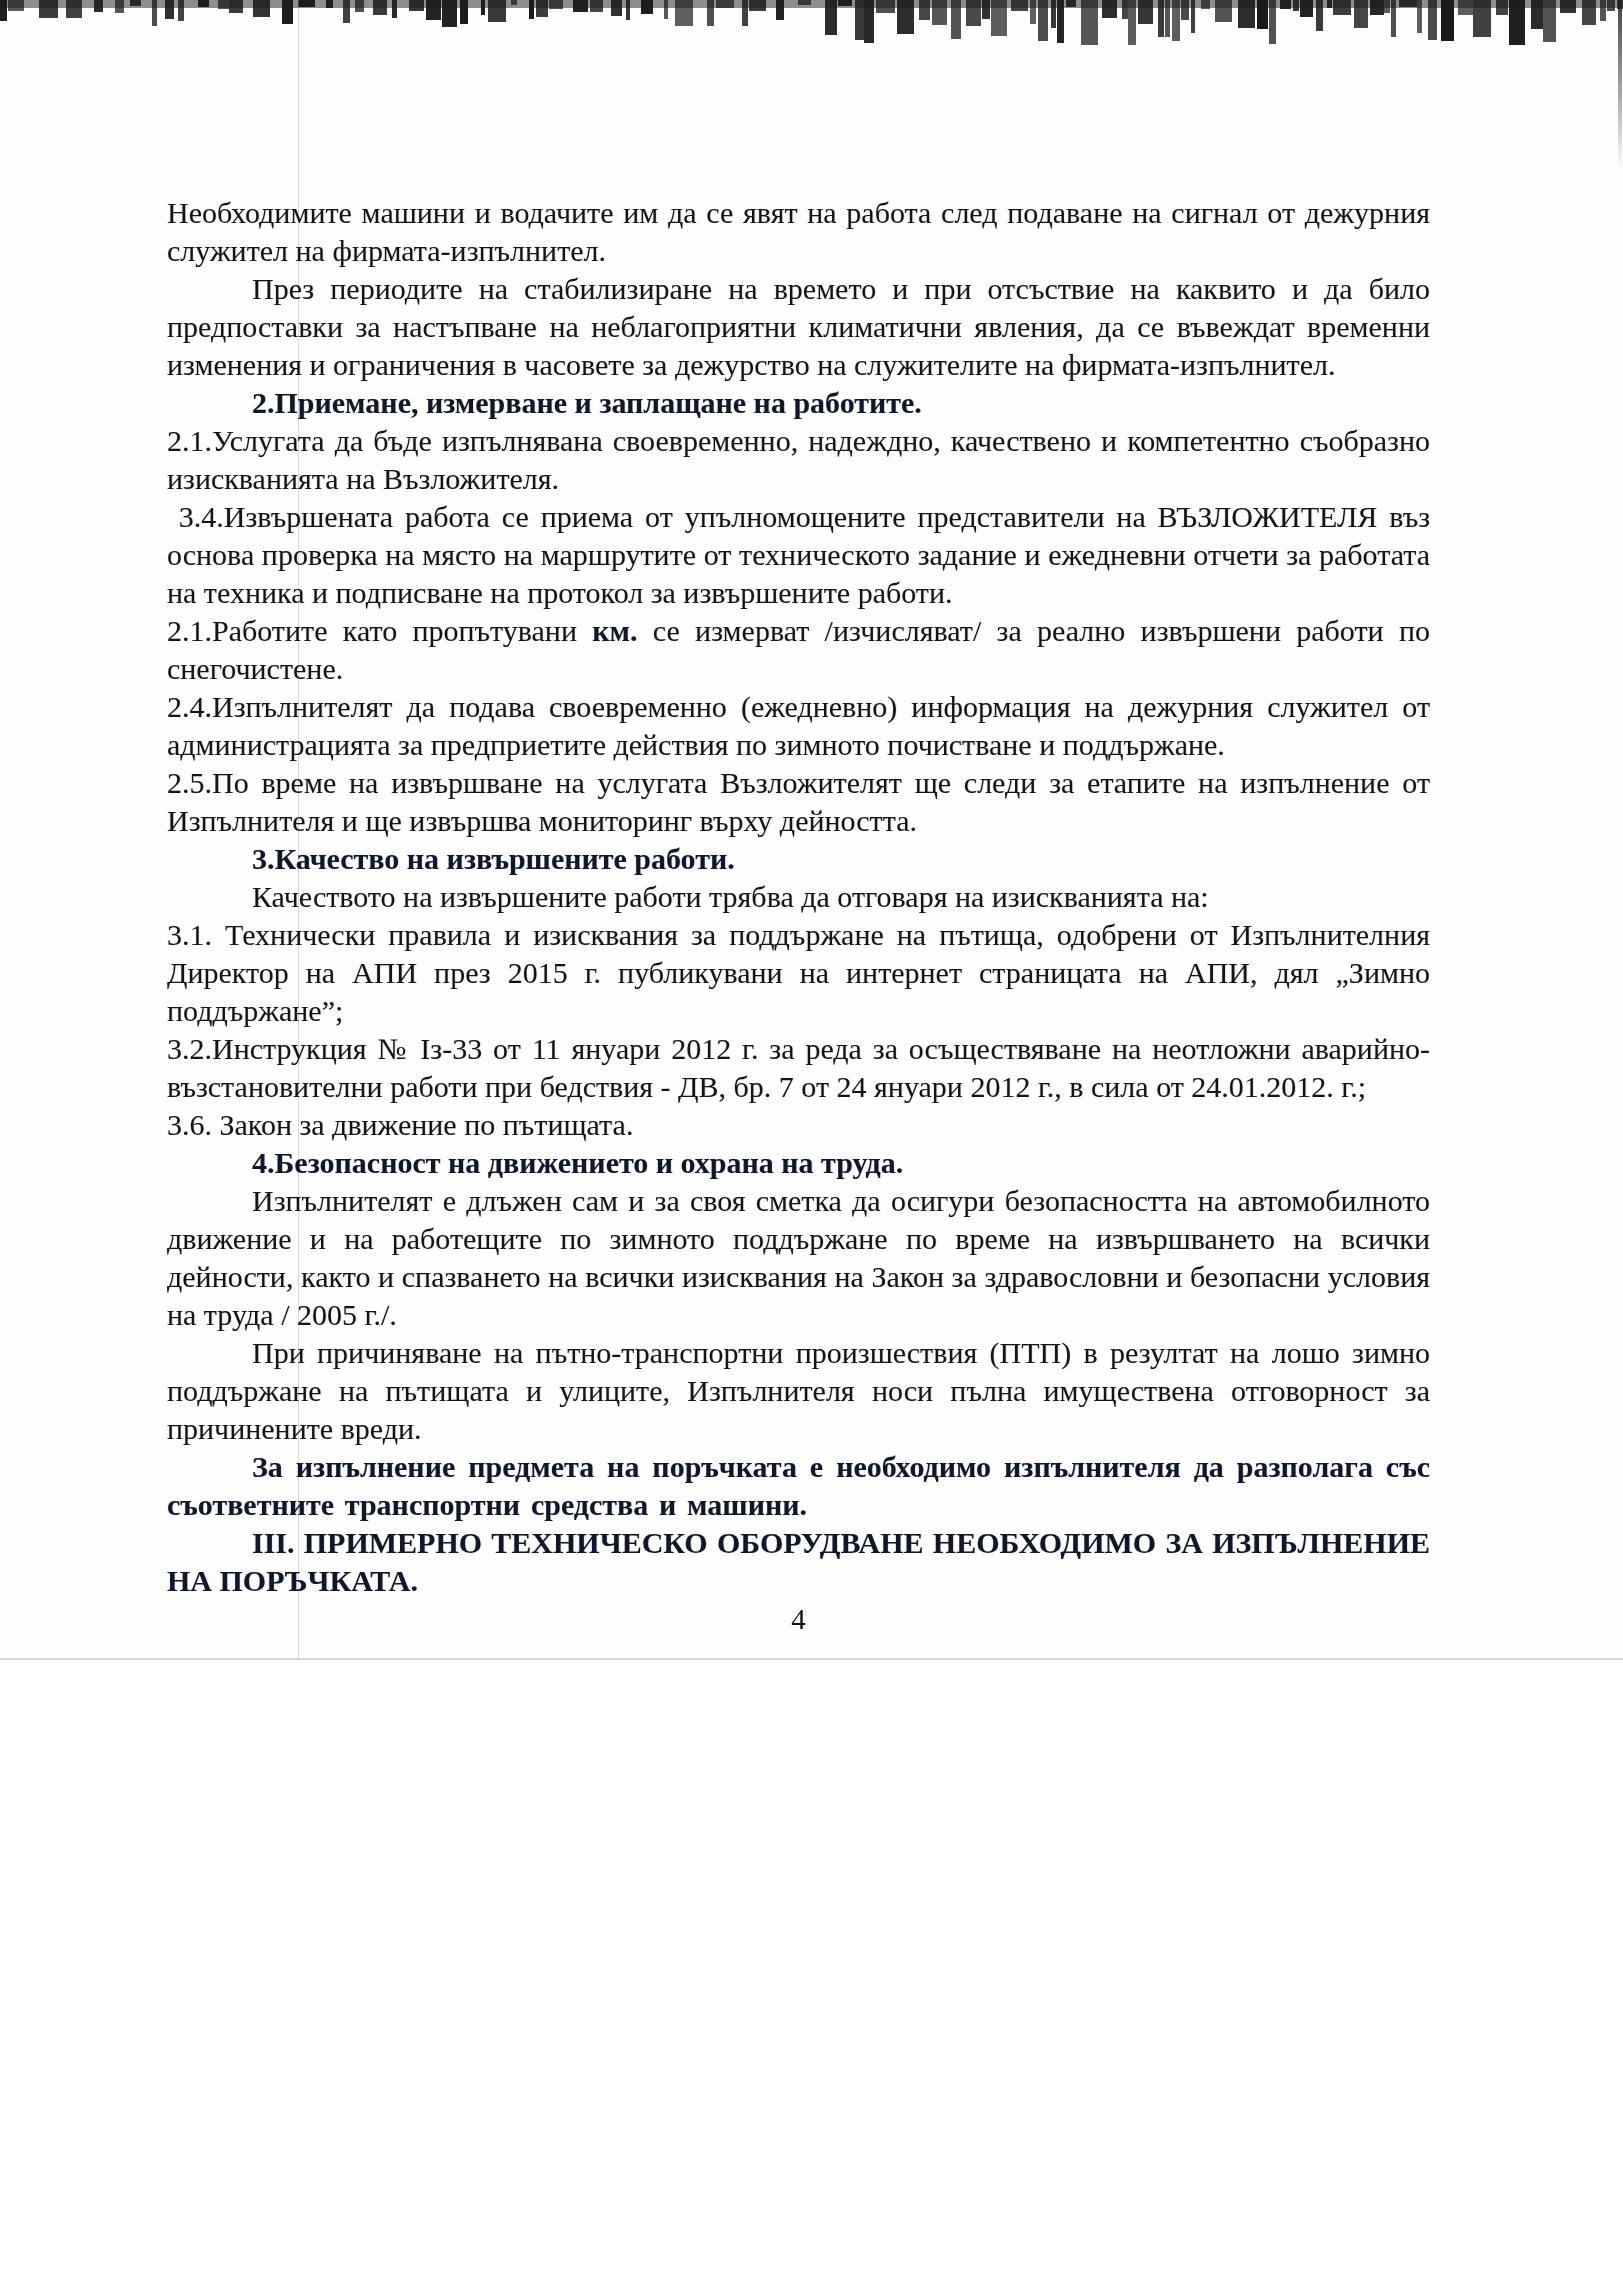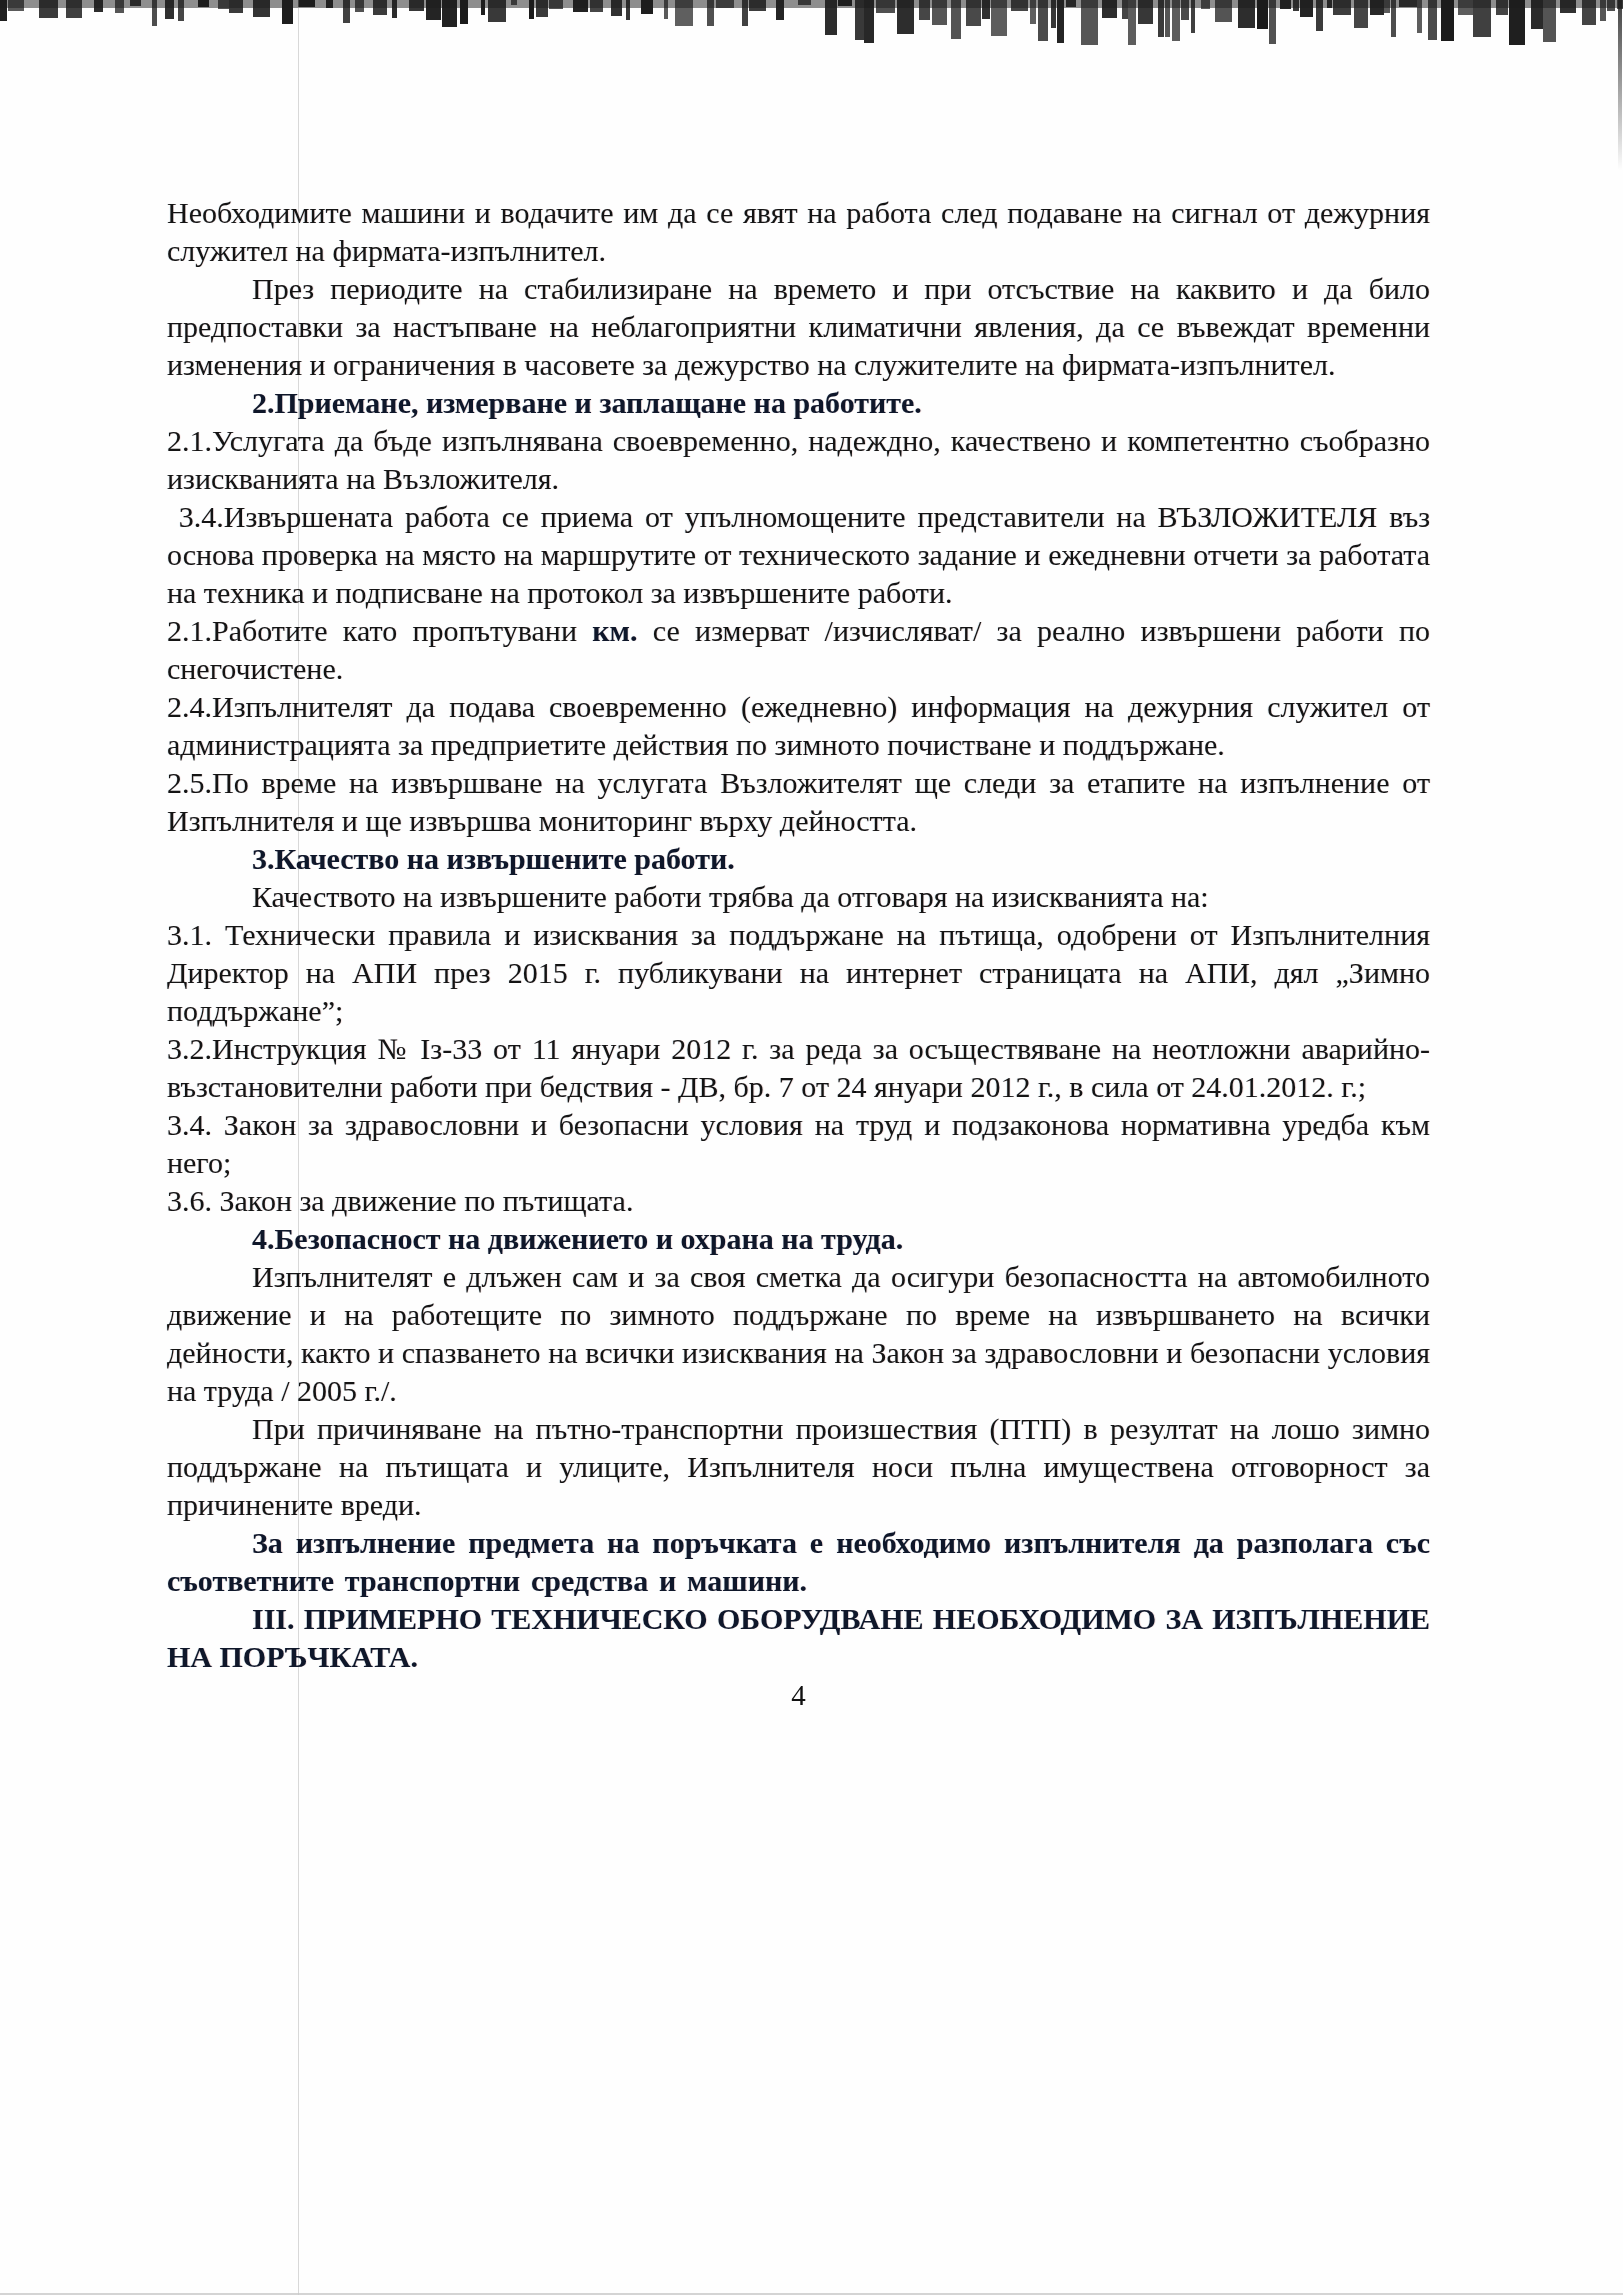--- a/index.html
+++ b/index.html
@@ -1,19 +1,19 @@
 <!DOCTYPE html>
 <html style="font-size:10.5px"><head>
 <meta charset="utf-8">
 <style>
   html, body { margin: 0; padding: 0; background: #ffffff; }
   .page {
     position: relative;
     width: 1623px;
-    height: 2295px;
+    height: 1660px;
     background: #fefefe;
     overflow: hidden;
     font-family: "Liberation Serif", serif;
   }
   
   .noise {
     position: absolute;
     top: 0; left: 0;
     width: 1623px; height: 65px;
     overflow: hidden;
@@ -196,21 +196,20 @@
     <p>2.1.Услугата да бъде изпълнявана своевременно, надеждно, качествено и компетентно съобразно изискванията на Възложителя.</p>
     <p class="p22">3.4.Извършената работа се приема от упълномощените представители на ВЪЗЛОЖИТЕЛЯ въз основа проверка на място на маршрутите от техническото задание и ежедневни отчети за работата на техника и подписване на протокол за извършените работи.</p>
     <p class="p23"><span>2.1.Работите като пропътувани </span><span class="h">км.</span><span> се измерват /изчисляват/ за реално извършени работи по снегочистене.</span></p>
     <p>2.4.Изпълнителят да подава своевременно (ежедневно) информация на дежурния служител от администрацията за предприетите действия по зимното почистване и поддържане.</p>
     <p>2.5.По време на извършване на услугата Възложителят ще следи за етапите на изпълнение от Изпълнителя  и ще извършва мониторинг върху дейността.</p>
 
     <p class="h ind gap1">3.Качество на извършените работи.</p>
     <p class="ind">Качеството на извършените работи трябва да отговаря на изискванията на:</p>
     <p>3.1. Технически правила и изисквания за поддържане на пътища, одобрени от Изпълнителния Директор на АПИ през 2015 г. публикувани на интернет страницата на АПИ, дял „Зимно поддържане”;</p>
     <p>3.2.Инструкция № Iз-33 от 11 януари 2012 г. за реда за осъществяване на неотложни аварийно-възстановителни работи при бедствия - ДВ, бр. 7 от 24 януари 2012 г., в сила от 24.01.2012. г.;</p>
-    <p>3.4. Закон за здравословни и безопасни условия на труд и подзаконова нормативна уредба към него;</p>
     <p>3.6. Закон за движение по пътищата.</p>
 
     <p class="h ind gap1">4.Безопасност на движението и охрана на труда.</p>
     <p class="ind">Изпълнителят е длъжен сам и за своя сметка да осигури безопасността на автомобилното движение и на работещите по зимното поддържане по време на извършването на всички дейности, както и спазването на всички изисквания на Закон за здравословни и безопасни условия на труда / 2005 г./.</p>
     <p class="ind">При причиняване на пътно-транспортни произшествия (ПТП) в резултат на лошо зимно поддържане на пътищата и улиците, Изпълнителя носи пълна имуществена отговорност за причинените вреди.</p>
 
     <p class="h ind wsp">За изпълнение предмета на поръчката е необходимо изпълнителя да разполага със съответните транспортни средства и машини.</p>
     <p class="h ind gap1">III. ПРИМЕРНО ТЕХНИЧЕСКО ОБОРУДВАНЕ НЕОБХОДИМО ЗА ИЗПЪЛНЕНИЕ НА ПОРЪЧКАТА.</p>
 
     <p class="pagenum">4</p>

